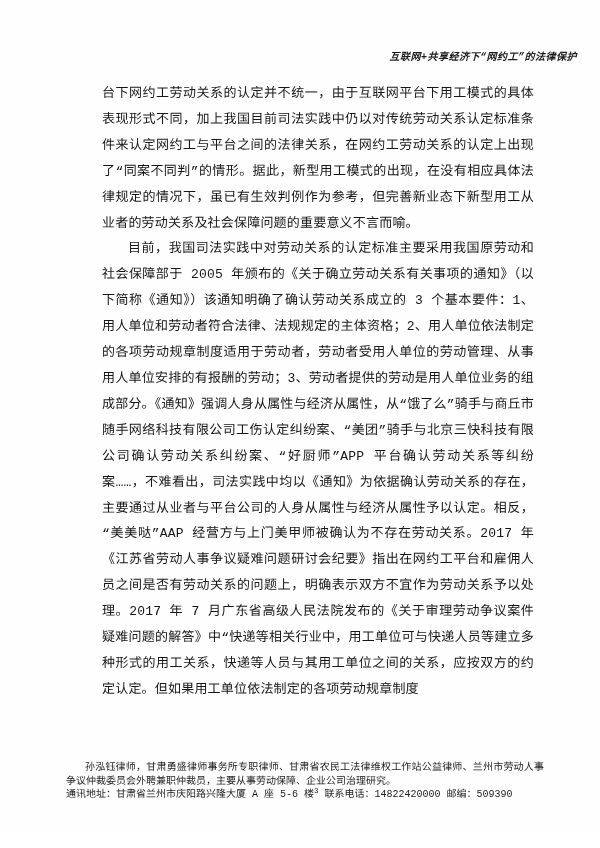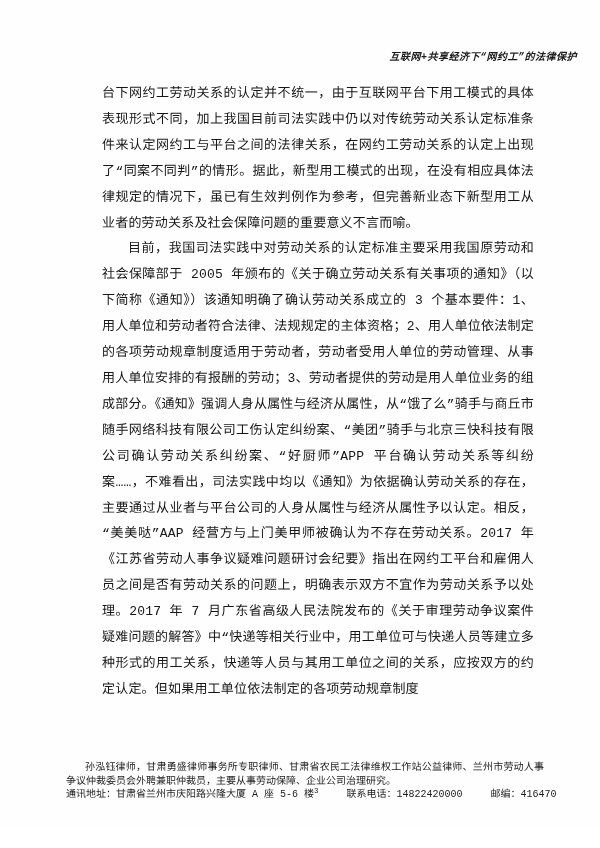--- a/index.html
+++ b/index.html
@@ -62,21 +62,20 @@
   .footnote-bio {
     margin: 0;
     text-indent: 1.9em;
   }
   .footnote-contact {
     margin: 0;
     white-space: nowrap;
   }
   .footnote-contact .seg {
     display: inline-block;
-    margin-right: 22px;
   }
   .footnote-contact .seg:last-child {
     margin-right: 0;
   }
   sup.addr-sup {
     font-size: 7.5px;
     vertical-align: super;
     line-height: 0;
   }
 </style>
@@ -92,17 +91,17 @@
   <div class="body-text">
     <p class="para">台下网约工劳动关系的认定并不统一，由于互联网平台下用工模式的具体表现形式不同，加上我国目前司法实践中仍以对传统劳动关系认定标准条件来认定网约工与平台之间的法律关系，在网约工劳动关系的认定上出现了“同案不同判”的情形。据此，新型用工模式的出现，在没有相应具体法律规定的情况下，虽已有生效判例作为参考，但完善新业态下新型用工从业者的劳动关系及社会保障问题的重要意义不言而喻。</p>
     <p class="para indent">目前，我国司法实践中对劳动关系的认定标准主要采用我国原劳动和社会保障部于 2005 年颁布的《关于确立劳动关系有关事项的通知》（以下简称《通知》）该通知明确了确认劳动关系成立的 3 个基本要件：1、用人单位和劳动者符合法律、法规规定的主体资格；2、用人单位依法制定的各项劳动规章制度适用于劳动者，劳动者受用人单位的劳动管理、从事用人单位安排的有报酬的劳动；3、劳动者提供的劳动是用人单位业务的组成部分。《通知》强调人身从属性与经济从属性，从“饿了么”骑手与商丘市随手网络科技有限公司工伤认定纠纷案、“美团”骑手与北京三快科技有限公司确认劳动关系纠纷案、“好厨师”APP 平台确认劳动关系等纠纷案……，不难看出，司法实践中均以《通知》为依据确认劳动关系的存在，主要通过从业者与平台公司的人身从属性与经济从属性予以认定。相反，“美美哒”AAP 经营方与上门美甲师被确认为不存在劳动关系。2017 年《江苏省劳动人事争议疑难问题研讨会纪要》指出在网约工平台和雇佣人员之间是否有劳动关系的问题上，明确表示双方不宜作为劳动关系予以处理。2017 年 7 月广东省高级人民法院发布的《关于审理劳动争议案件疑难问题的解答》中“快递等相关行业中，用工单位可与快递人员等建立多种形式的用工关系，快递等人员与其用工单位之间的关系，应按双方的约定认定。但如果用工单位依法制定的各项劳动规章制度</p>
   </div>
 
   <div class="footnote">
     <p class="footnote-bio">孙泓钰律师，甘肃勇盛律师事务所专职律师、甘肃省农民工法律维权工作站公益律师、兰州市劳动人事争议仲裁委员会外聘兼职仲裁员，主要从事劳动保障、企业公司治理研究。</p>
     <p class="footnote-contact">
       <span class="seg"><span>通讯地址：甘肃省兰州市庆阳路兴隆大厦 A 座 5-6 楼</span><sup class="addr-sup">3</sup></span>
       <span class="seg">联系电话：14822420000</span>
-      <span class="seg">邮编：416470</span>
+      <span class="seg">邮编：509390</span>
     </p>
   </div>
 
 </div>
 
 </body></html>

